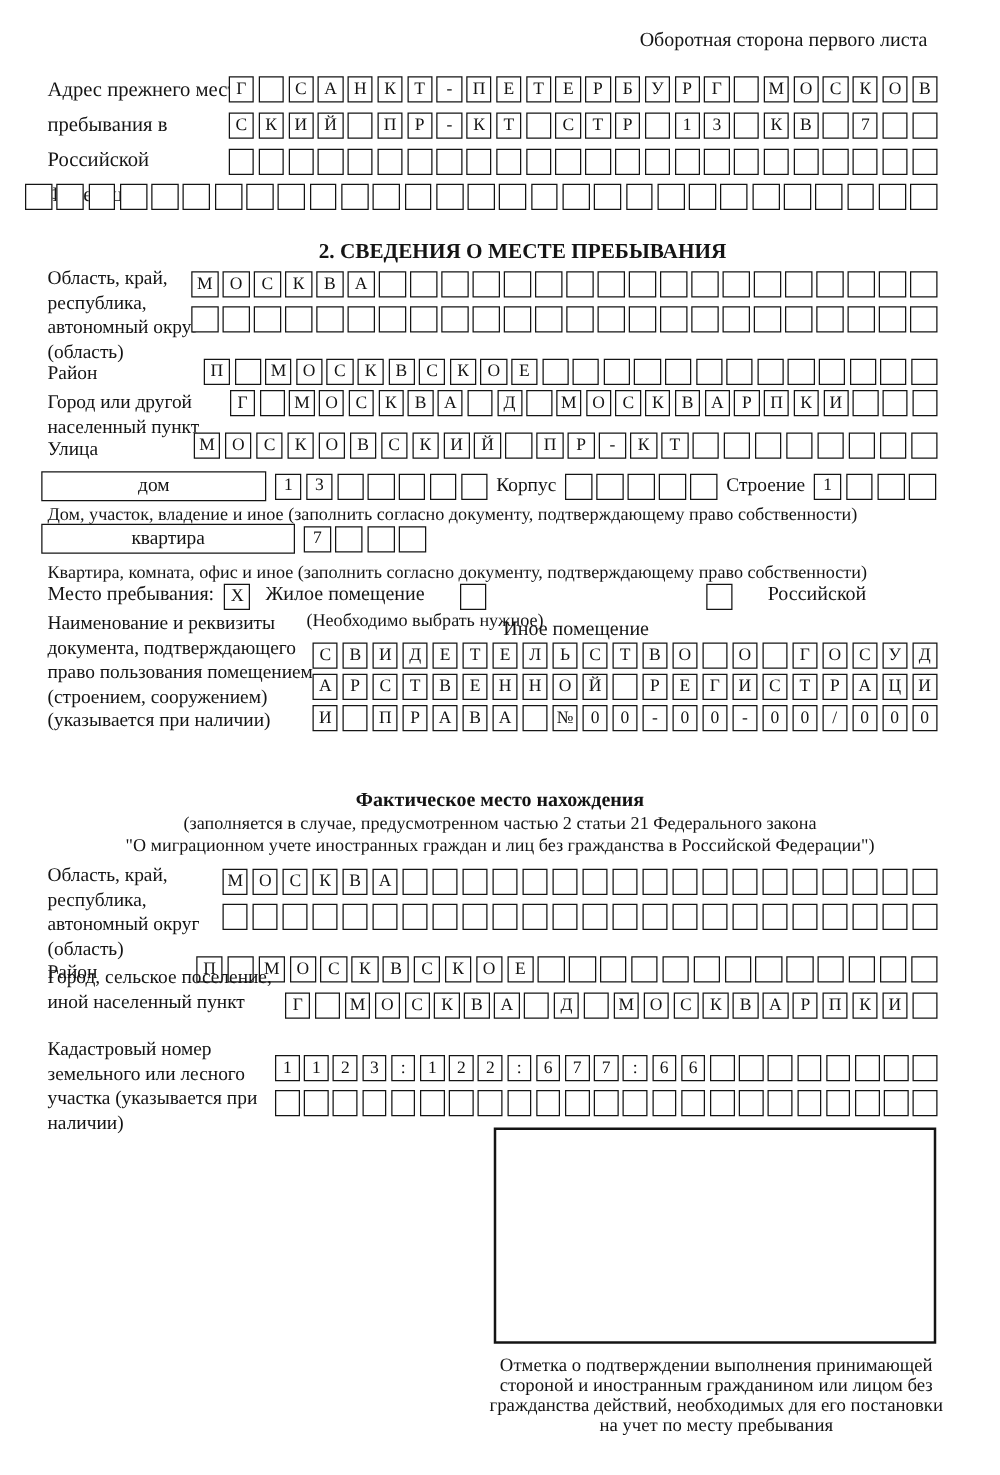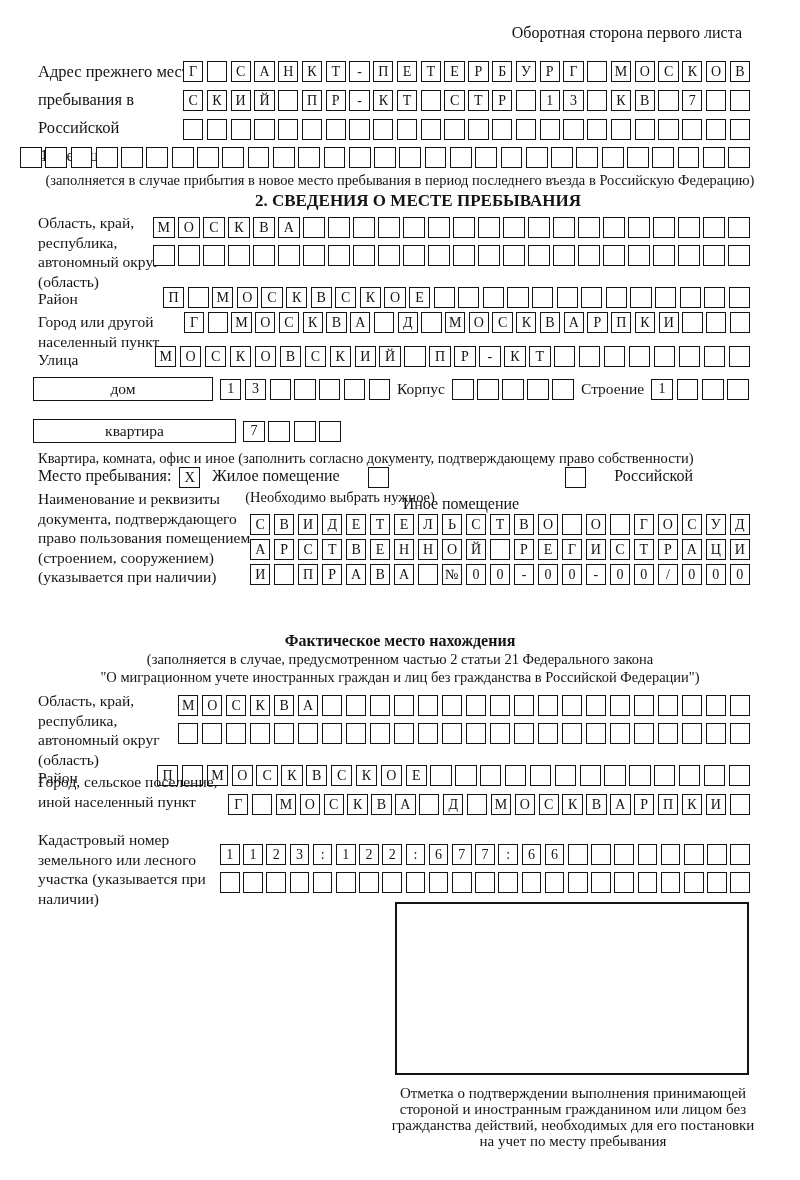--- a/index.html
+++ b/index.html
@@ -193,21 +193,20 @@
       <span class="cell"></span>
       <span class="cell"></span>
       <span class="cell"></span>
       <span class="cell"></span>
       <span class="cell"></span>
       <span class="cell"></span>
       <span class="cell"></span>
       <span class="cell"></span>
       <span class="cell"></span>
     </div>
-  <div class="center" id="cap1">(заполняется в случае прибытия в новое место пребывания в период последнего въезда в Российскую Федерацию)</div>
 
   <div class="center" id="h2">2. СВЕДЕНИЯ О МЕСТЕ ПРЕБЫВАНИЯ</div>
 
   <div class="flabel" id="l-region2">Область, край, республика, автономный округ (область)</div>
   <div class="row" id="r-s2r1" style="grid-template-columns: repeat(24, 1fr);">
       <span class="cell">М</span>
       <span class="cell">О</span>
       <span class="cell">С</span>
       <span class="cell">К</span>
       <span class="cell">В</span>
@@ -362,20 +361,21 @@
         <span class="cell"></span>
       </div>
     <span>Строение</span>
     <div class="row inline-row" id="hr-str" style="grid-template-columns: repeat(4, 1fr);">
         <span class="cell">1</span>
         <span class="cell"></span>
         <span class="cell"></span>
         <span class="cell"></span>
       </div>
   </div>
+  <div class="capleft" id="cap-house">Дом, участок, владение и иное (заполнить согласно документу, подтверждающему право собственности)</div>
 
   <div class="hrow" id="apt-row">
     <div class="wide-box" id="kv-box">квартира</div>
     <div class="row inline-row" id="hr-apt" style="grid-template-columns: repeat(4, 1fr);">
         <span class="cell">7</span>
         <span class="cell"></span>
         <span class="cell"></span>
         <span class="cell"></span>
       </div>
   </div>

